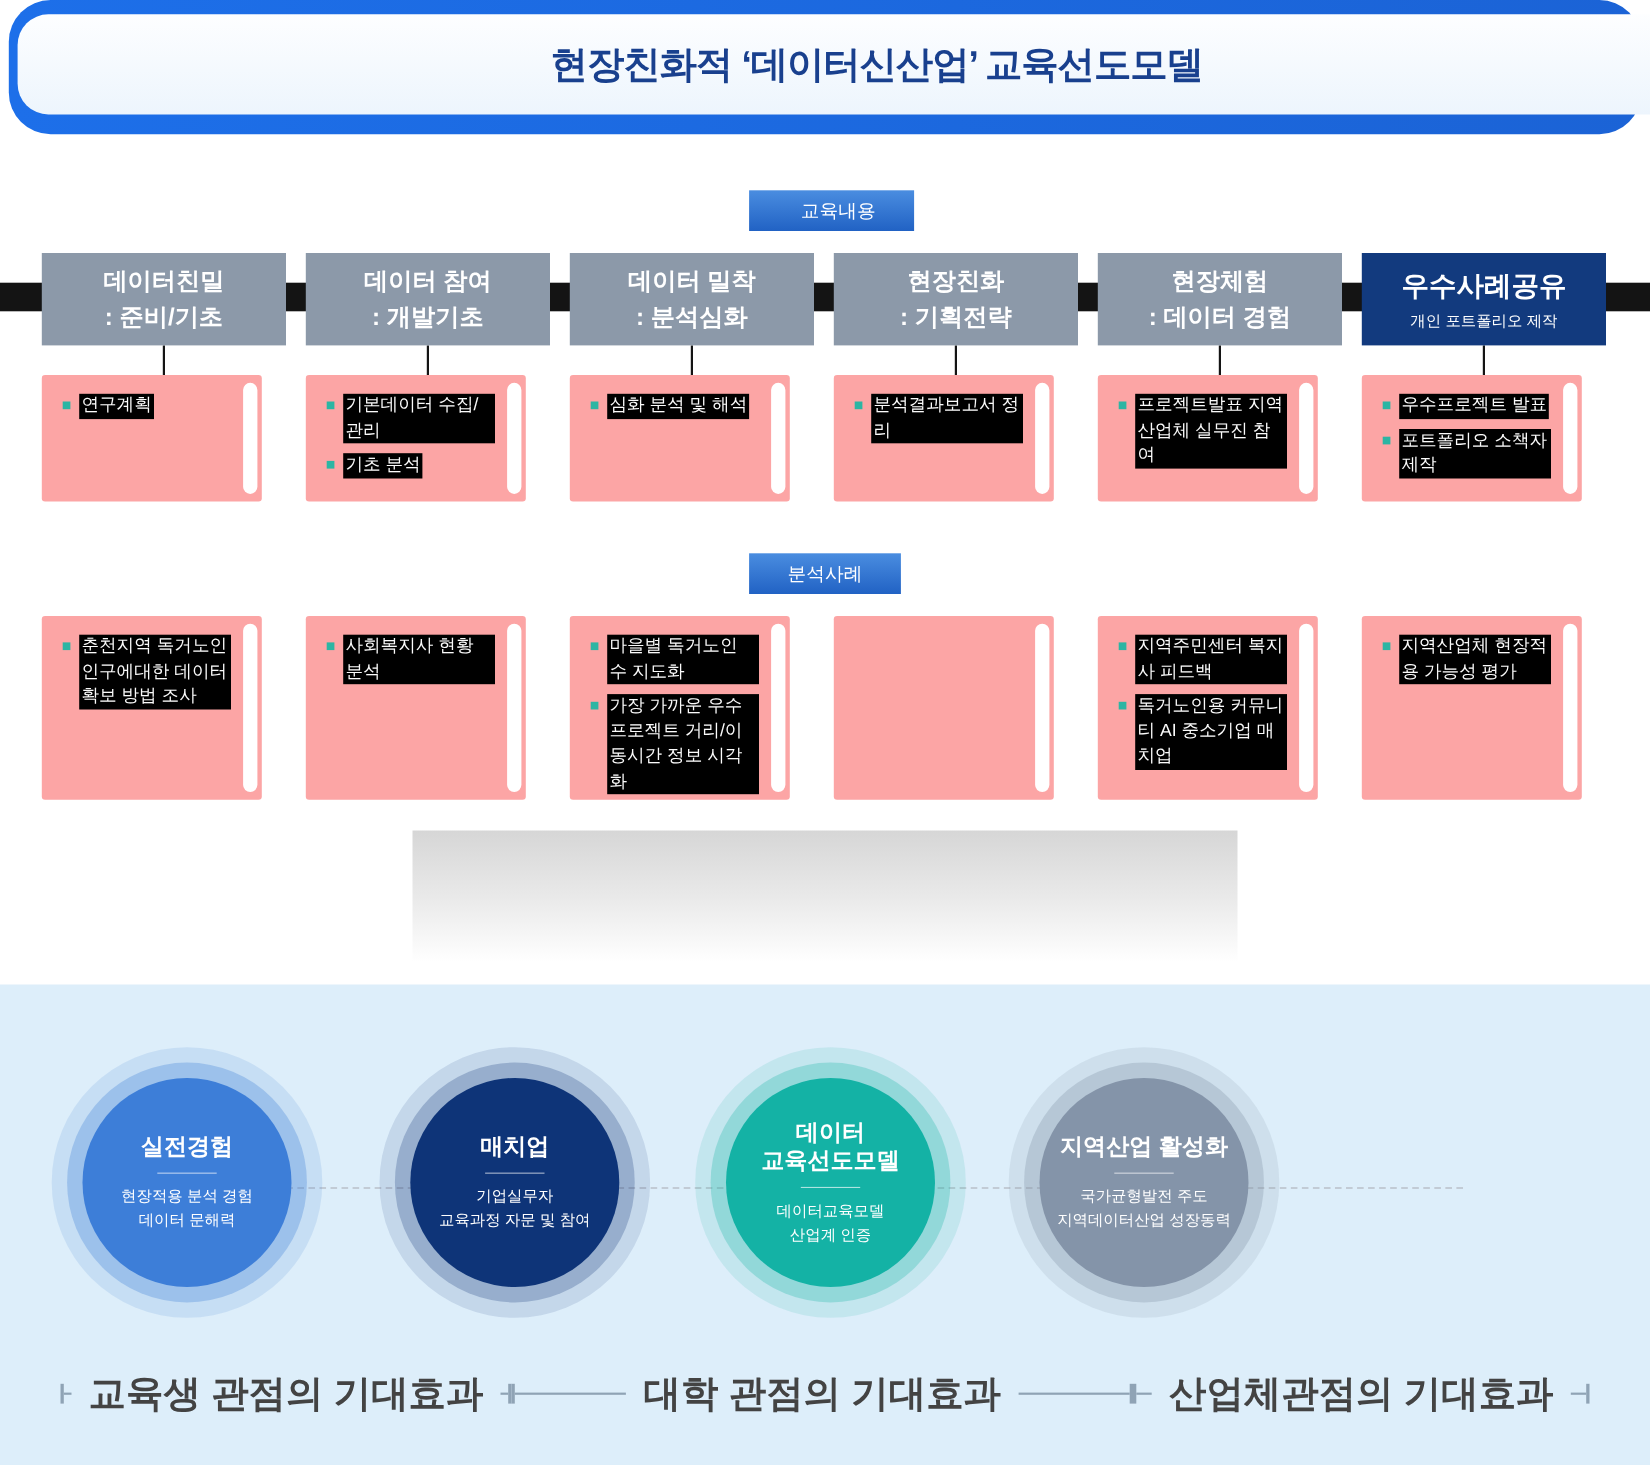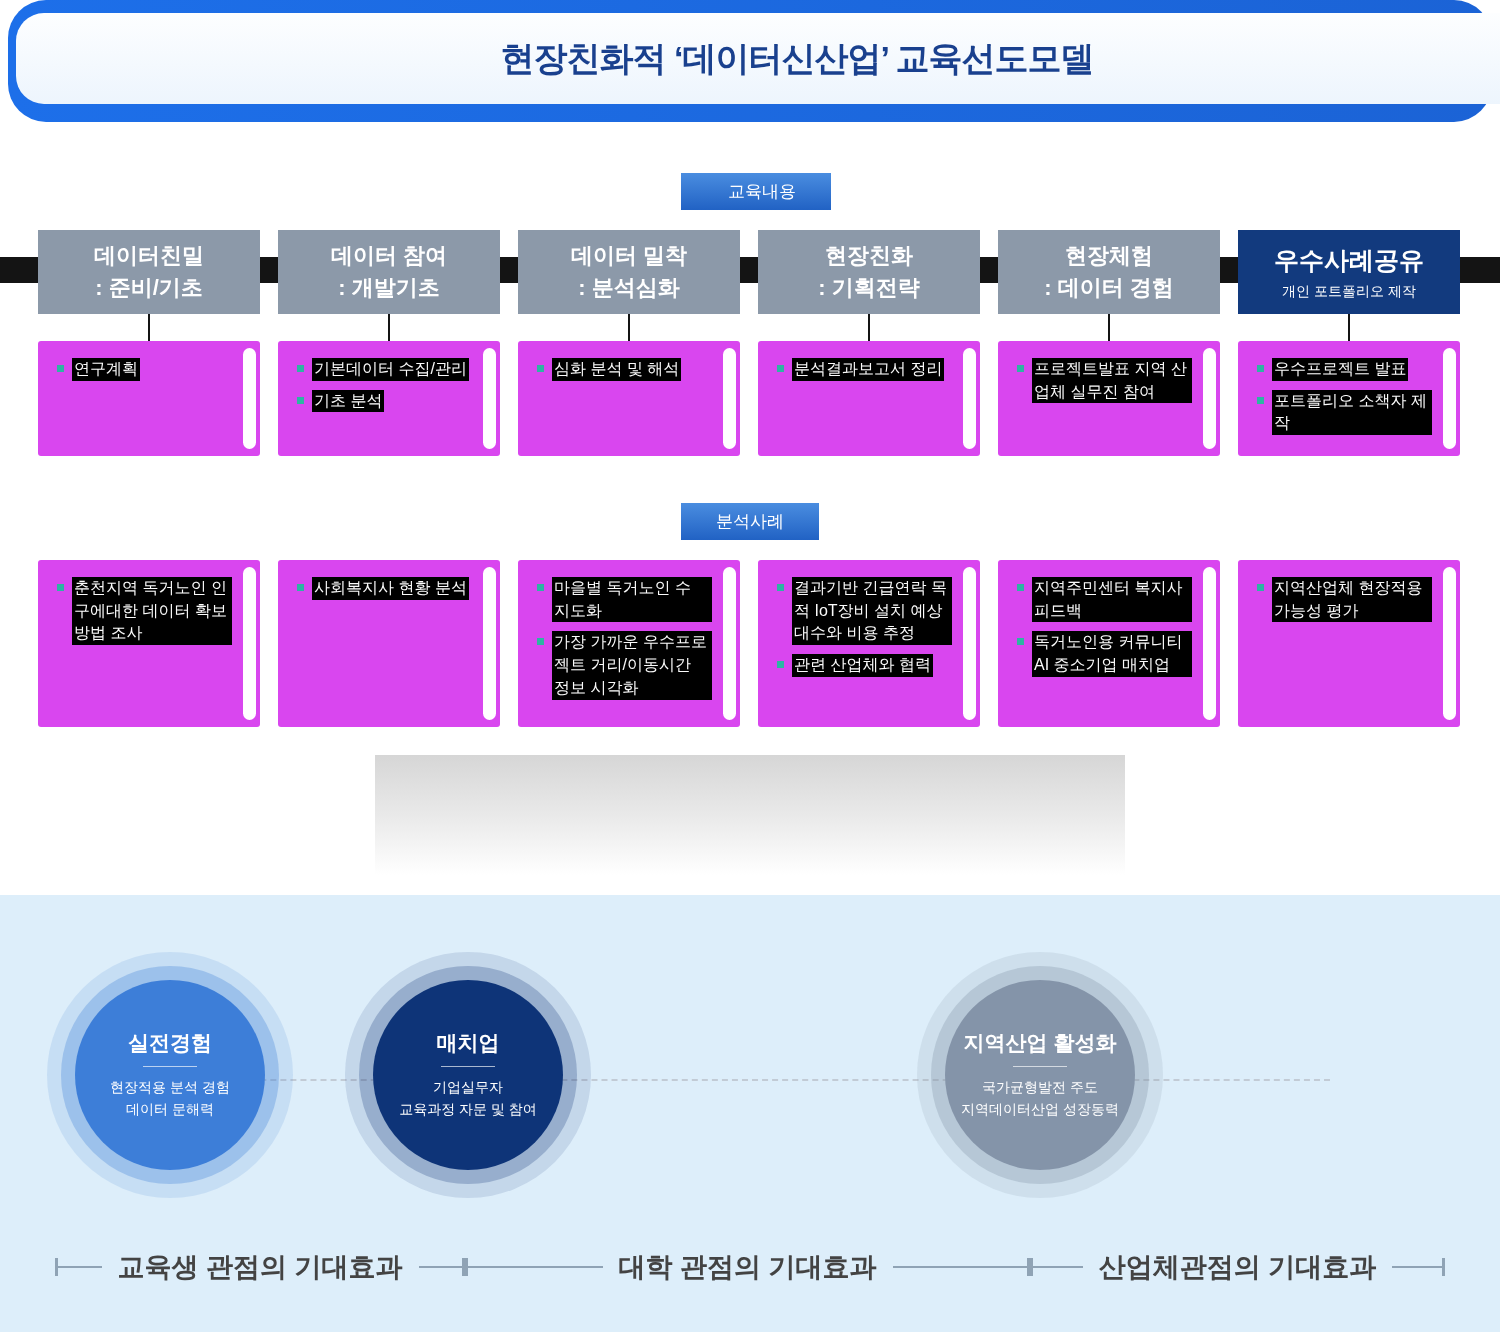--- a/index.html
+++ b/index.html
@@ -30,21 +30,21 @@
   .ch-top,.ch-sub{font-size:22px;font-weight:bold;line-height:1.45;}
   .colhead.navy .ch-top{font-size:25px;}
   .colhead.navy .ch-sub{font-size:14px;font-weight:normal;margin-top:3px;}
 
   .col-1{left:38px}.col-2{left:278px}.col-3{left:518px}.col-4{left:758px}.col-5{left:998px}.col-6{left:1238px}
 
   .conn{position:absolute;top:314px;width:2px;height:28px;background:#141414;z-index:1;}
   .cn-1{left:148px}.cn-2{left:388px}.cn-3{left:628px}.cn-4{left:868px}.cn-5{left:1108px}.cn-6{left:1348px}
 
   
-  .dark-box{position:absolute;width:222px;background:#d946ef;border-radius:3px;z-index:2;}
+  .dark-box{position:absolute;width:200px;background:#fca5a5;border-radius:3px;z-index:2;}
   .row1{top:341px;height:115px;}
   .row2{top:560px;height:167px;}
   .curl{position:absolute;right:4px;top:7px;bottom:7px;width:13px;background:#ffffff;border-radius:9px;}
   .dark-box ul{list-style:none;margin:0;padding:17px 28px 12px 19px;display:flex;flex-direction:column;gap:9px;}
   .dark-box li{display:flex;gap:8px;align-items:flex-start;}
   .sq{width:7px;height:7px;background:#2cb5a3;margin-top:7px;flex:none;}
   .txt{font-size:16px;line-height:1.42;color:#fbfbfb;background:#000;
        -webkit-box-decoration-break:clone;box-decoration-break:clone;padding:0 2px;}
 
   
@@ -67,21 +67,21 @@
   .c4{left:945px;background:#8494a9;box-shadow:0 0 0 14px rgba(132,148,169,0.32),0 0 0 28px rgba(132,148,169,0.16);}
   .c5{left:1227px;background:#565759;box-shadow:0 0 0 14px rgba(86,87,89,0.28),0 0 0 28px rgba(86,87,89,0.13);}
 
   
   .bracket{position:absolute;top:1250px;height:34px;display:flex;align-items:center;z-index:2;}
   .b1{left:55px;width:410px;}
   .b2{left:465px;width:565px;}
   .b3{left:1030px;width:415px;}
   .tick{width:3px;height:18px;background:#8fa3b5;flex:none;}
   .bline{flex:1;height:2px;background:#8fa3b5;}
-  .blabel{font-size:27px;font-weight:bold;color:#434343;padding:0 16px;white-space:nowrap;}
+  .blabel{font-size:34px;font-weight:bold;color:#434343;padding:0 16px;white-space:nowrap;}
 </style>
 </head>
 <body>
 
 <div class="page">
 
   <header>
     <div class="banner-blue"></div>
     <div class="banner-white">
       <h1 class="page-title">현장친화적 ‘데이터신산업’ 교육선도모델</h1>
@@ -221,30 +221,20 @@
             <span class="txt">마을별 독거노인 수 지도화</span>
           </li>
         <li>
             <span class="sq"></span>
             <span class="txt">가장 가까운 우수프로젝트 거리/이동시간 정보 시각화</span>
           </li>
       </ul>
       <span class="curl"></span>
     </div>
     <div class="dark-box row2 col-4">
-      <ul>
-        <li>
-            <span class="sq"></span>
-            <span class="txt">결과기반 긴급연락 목적 IoT장비 설치 예상대수와 비용 추정</span>
-          </li>
-        <li>
-            <span class="sq"></span>
-            <span class="txt">관련 산업체와 협력</span>
-          </li>
-      </ul>
       <span class="curl"></span>
     </div>
     <div class="dark-box row2 col-5">
       <ul>
         <li>
             <span class="sq"></span>
             <span class="txt">지역주민센터 복지사 피드백</span>
           </li>
         <li>
             <span class="sq"></span>
@@ -274,20 +264,27 @@
     <div class="c-div"></div>
     <div class="c-body">현장적용 분석 경험
 데이터 문해력</div>
   </div>
   <div class="circle c2">
     <div class="c-title">매치업</div>
     <div class="c-div"></div>
     <div class="c-body">기업실무자
 교육과정 자문 및 참여</div>
   </div>
+  <div class="circle c3">
+    <div class="c-title">데이터
+교육선도모델</div>
+    <div class="c-div"></div>
+    <div class="c-body">데이터교육모델
+산업계 인증</div>
+  </div>
   <div class="circle c4">
     <div class="c-title">지역산업 활성화</div>
     <div class="c-div"></div>
     <div class="c-body">국가균형발전 주도
 지역데이터산업 성장동력</div>
   </div>
 
   <div class="bracket b1">
     <span class="tick"></span>
     <span class="bline"></span>

